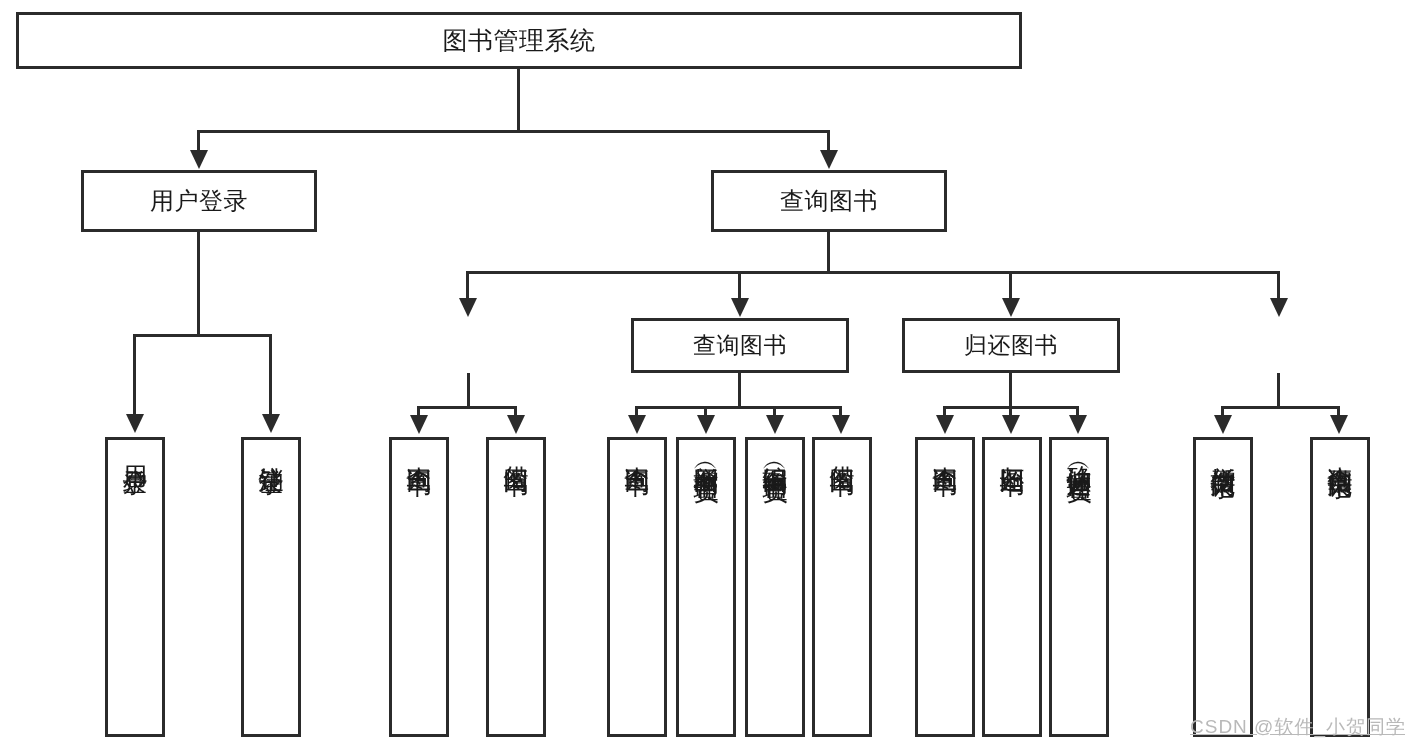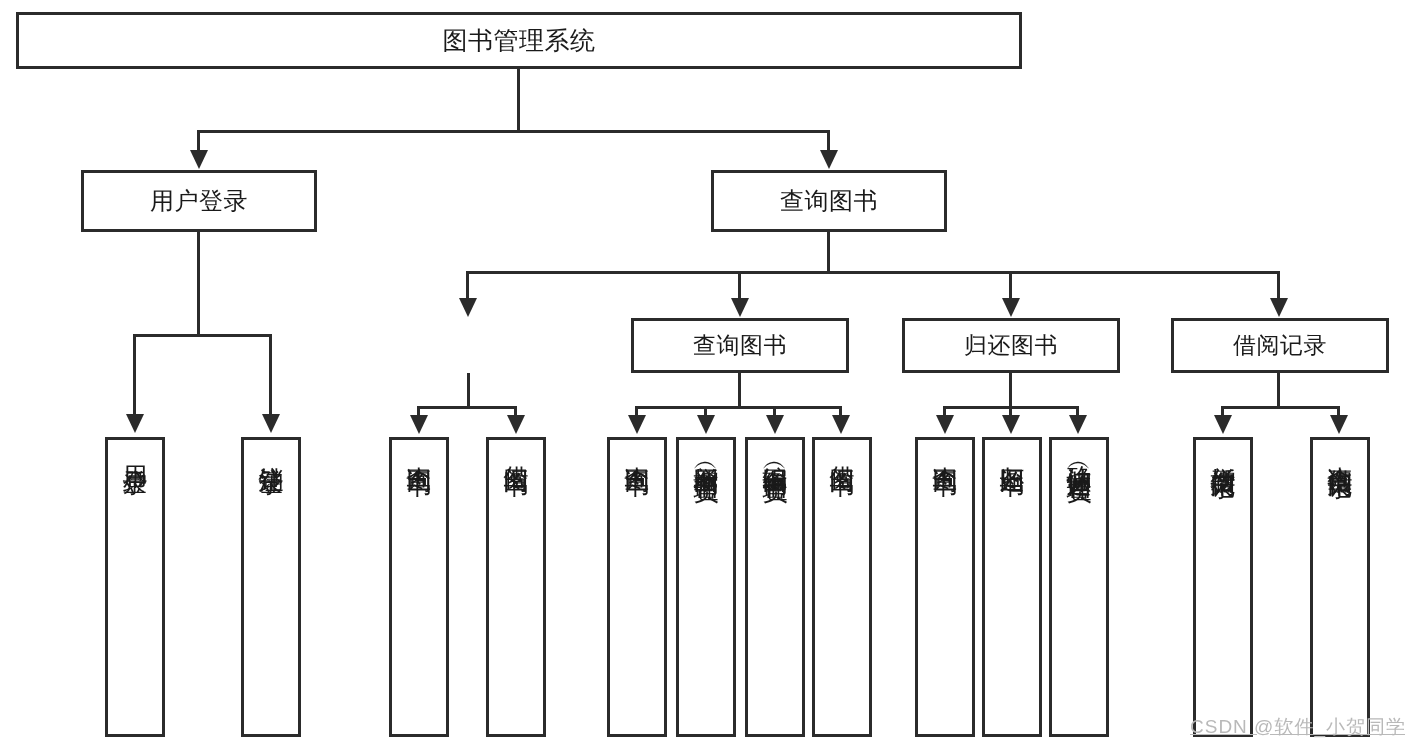--- a/index.html
+++ b/index.html
@@ -123,23 +123,20 @@
   <div class="arrow" style="left:1002px; top:298px;"></div>
 
   <div class="vline" style="left:1277px; top:271px; width:3px; height:30px;"></div>
   <div class="arrow" style="left:1270px; top:298px;"></div>
 
   <div class="node lvl3" style="left:631px; top:318px; width:218px; height:55px;">
     <span class="lbl">查询图书</span>
   </div>
   <div class="node lvl3" style="left:902px; top:318px; width:218px; height:55px;">
     <span class="lbl">归还图书</span>
-  </div>
-  <div class="node lvl3" style="left:1171px; top:318px; width:218px; height:55px;">
-    <span class="lbl">借阅记录</span>
   </div>
 
   <div class="vline" style="left:467px; top:373px; width:3px; height:36px;"></div>
   <div class="hline" style="left:417px; top:406px; width:100px; height:3px;"></div>
   <div class="vline" style="left:417px; top:406px; width:3px; height:12px;"></div>
   <div class="arrow" style="left:410px; top:415px;"></div>
   <div class="vline" style="left:514px; top:406px; width:3px; height:12px;"></div>
   <div class="arrow" style="left:507px; top:415px;"></div>
 
   <div class="vline" style="left:738px; top:373px; width:3px; height:36px;"></div>

